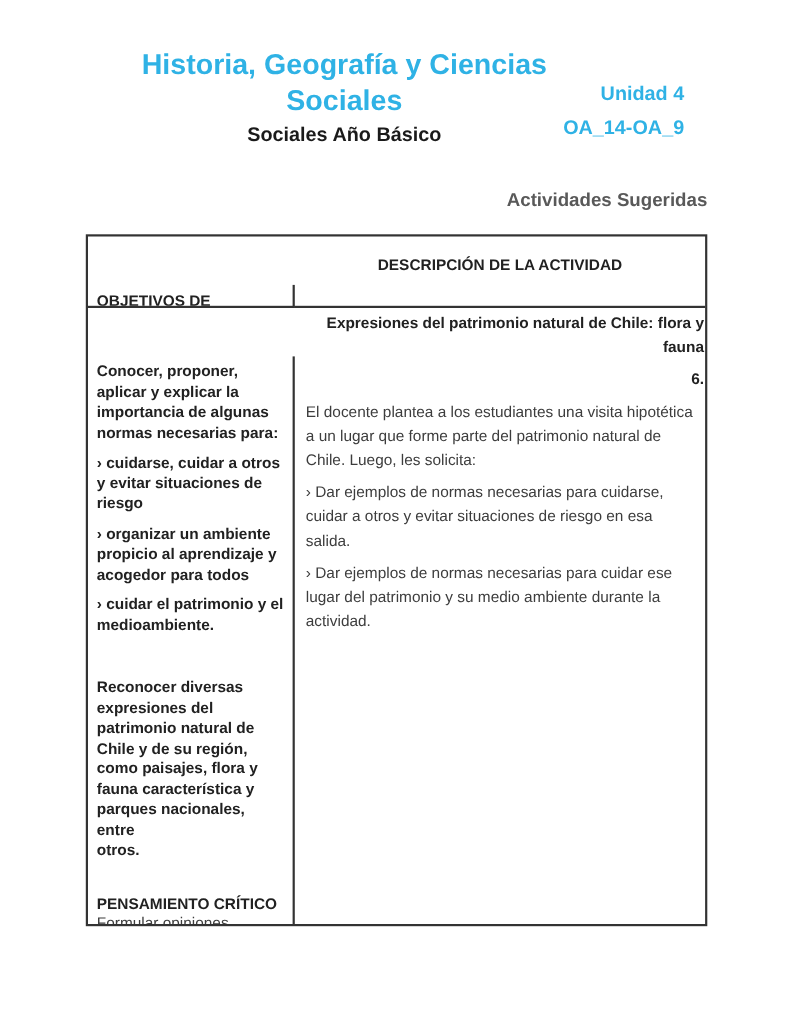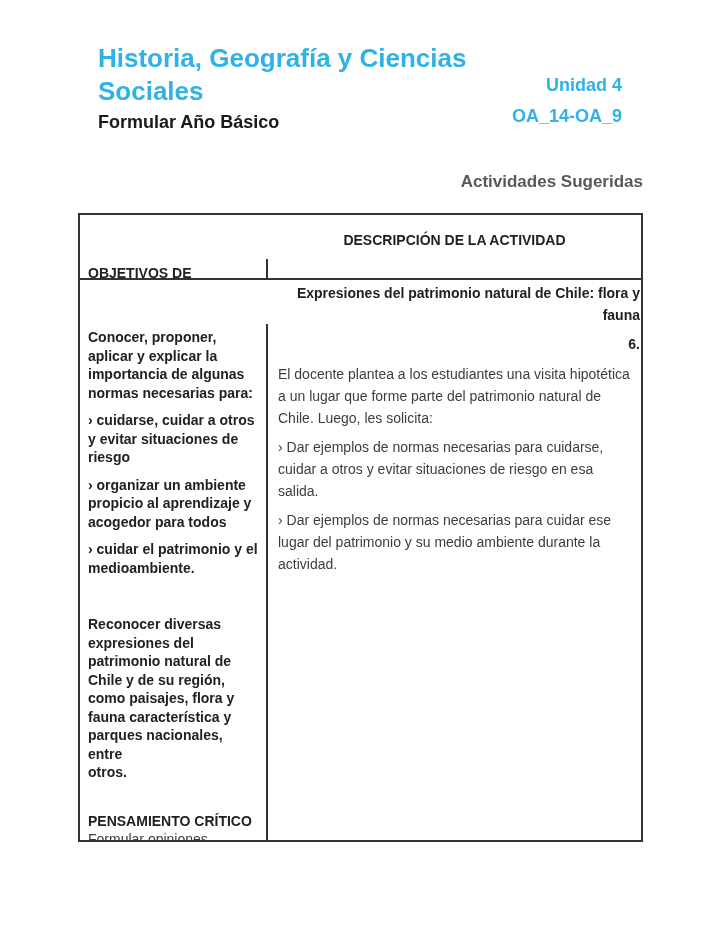--- a/index.html
+++ b/index.html
@@ -18,21 +18,21 @@
     font-family:"Liberation Sans", sans-serif;
   }
   .doc{
     position:relative;
     width:720px;height:932px;
     background:var(--page-bg);
     overflow:hidden;
   }
   
   .hdr-left{
-    position:absolute;left:98px;top:42px;width:430px;
+    position:absolute;left:98px;top:42px;width:430px;text-align:center;
   }
   .doc-title{
     font-weight:bold;font-size:26px;line-height:33px;
     color:var(--accent);
     white-space:pre-line;
   }
   .doc-subtitle{
     font-weight:bold;font-size:18px;line-height:29px;
     color:#1a1a1a;
   }
@@ -96,21 +96,21 @@
   .td-right p.b{font-weight:bold;color:var(--bold-text);text-align:right;}
 </style>
 </head>
 <body>
 
 <div class="doc">
 
   <div class="hdr-left">
     <div class="doc-title">Historia, Geografía y Ciencias
 Sociales</div>
-    <div class="doc-subtitle">Formular Año Básico</div>
+    <div class="doc-subtitle">Sociales Año Básico</div>
   </div>
 
   <div class="hdr-right">
     <div class="unit-label">Unidad 4</div>
     <div class="oa-code">OA_14-OA_9</div>
   </div>
 
   <div class="section-title">Actividades Sugeridas</div>
 
   <div class="acts-table">

